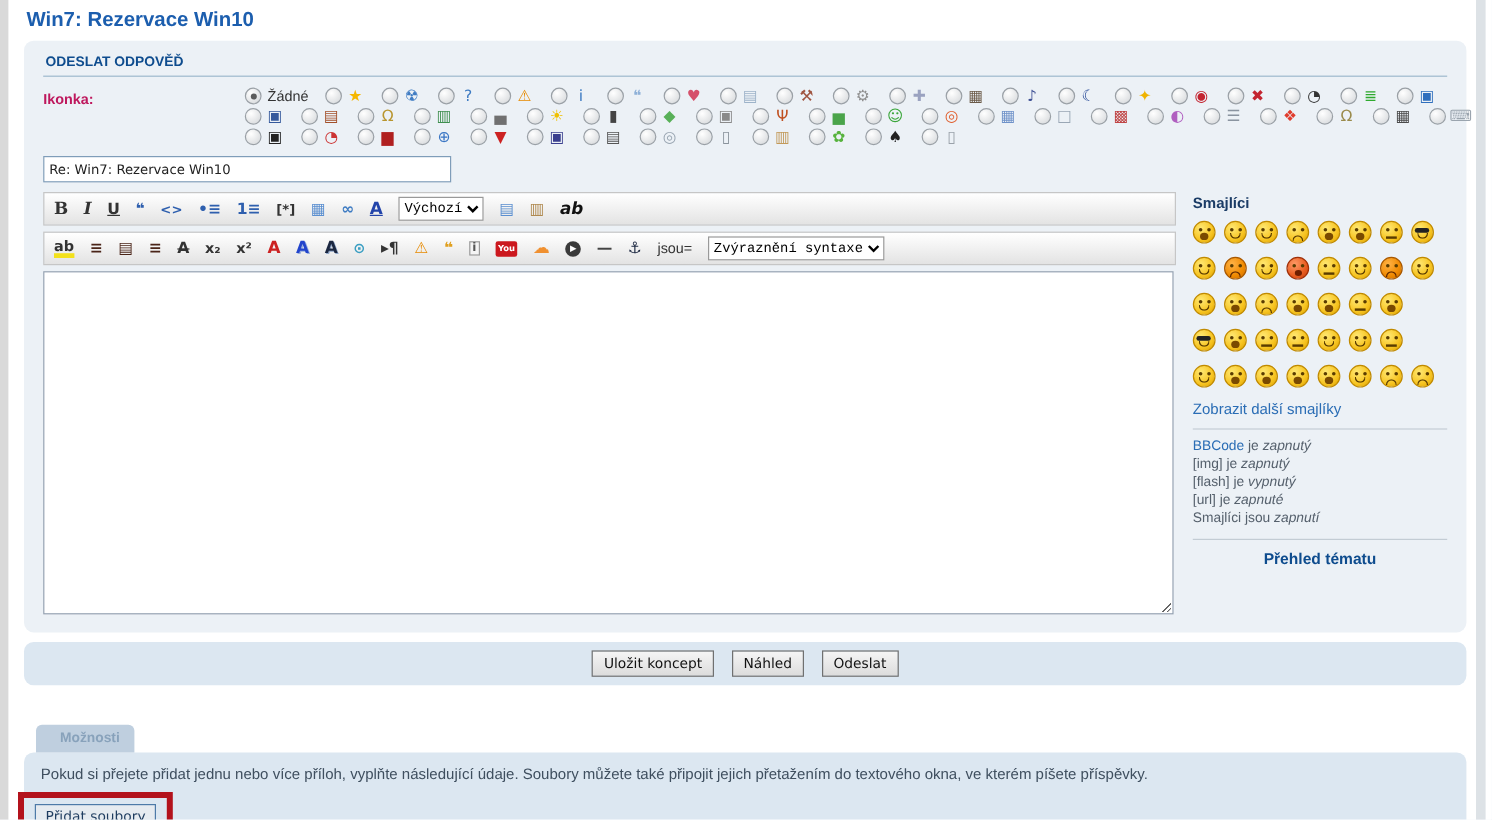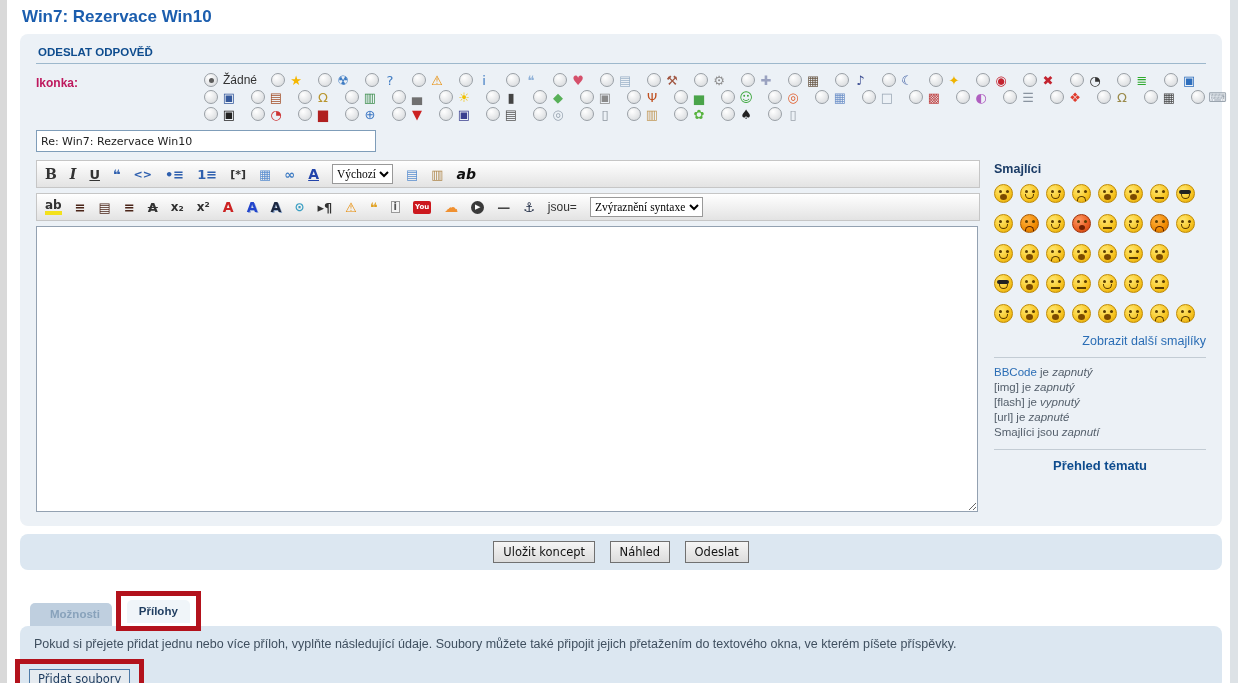--- a/index.html
+++ b/index.html
@@ -54,21 +54,21 @@
   .t2-warn{color:#e78a00;}
   .t2-bubble{color:#e0a020;}
   .t2-info{color:#555;border:1px solid #999;padding:0 2px;font-size:10px;background:#f4f4f4;}
   .t2-yt{background:#cc181e;color:#fff;font-size:7px;font-weight:bold;padding:3px 2px;border-radius:2px;}
   .t2-cloud{color:#f09030;font-size:14px;}
   .t2-play{background:#3a3a3a;color:#fff;border-radius:50%;width:13px;height:13px;display:inline-flex;
     align-items:center;justify-content:center;font-size:7px;}
   .t2-hr{color:#444;}
   .t2-anchor{color:#1b2740;}
   .goto-label{font-size:12px;color:#333;}
-  select{font-size:11.5px;height:20px;border:1px solid #999;background:#fff;font-family:Liberation Serif, serif;}
+  select{font-size:11.5px;height:20px;border:1px solid #999;background:#fff;font-family:Liberation Mono, monospace;}
   textarea.message{width:932px;height:276px;border:1px solid #93a1b1;background:#fff;resize:both;
     font-size:12px;font-family:"DejaVu Sans",sans-serif;padding:4px;}
   .smiley-col{width:212px;flex:none;padding-top:2px;}
   .smiley-col h4{margin:0 0 8px;font-size:12.5px;color:#1b3c66;}
   .srow{display:flex;gap:7px;margin-bottom:11px;}
   .smiley{width:19px;height:19px;border-radius:50%;flex:none;cursor:pointer;position:relative;display:inline-block;
     background:radial-gradient(circle at 35% 30%, #ffe873, #f7c421 60%, #d89e00);border:1px solid #c08a00;box-sizing:border-box;}
   .smiley::before{content:"";position:absolute;top:5px;left:4px;width:3px;height:3px;border-radius:50%;
     background:#5a3c00;box-shadow:7px 0 0 #5a3c00;}
   .smiley::after{content:"";position:absolute;left:4px;top:9px;width:9px;height:5px;border:1.5px solid #5a3c00;
@@ -76,21 +76,21 @@
   .smiley.v-open::after{width:7px;height:6px;border:none;background:#7a4a00;border-radius:50%;left:5px;top:9px;}
   .smiley.v-flat::after{border:none;border-top:2px solid #5a3c00;width:9px;height:0;top:12px;border-radius:0;}
   .smiley.v-frown::after{border:1.5px solid #5a3c00;border-bottom:none;border-top:1.5px solid #5a3c00;
     border-radius:9px 9px 0 0;top:11px;height:5px;}
   .smiley.v-shades::before{width:12px;height:4px;border-radius:2px;background:#222;box-shadow:none;left:2px;top:5px;}
   .smiley.v-orange{background:radial-gradient(circle at 35% 30%, #ffb347, #f08a00 60%, #c86a00);border-color:#a85800;}
   .smiley.v-orange::after{border:1.5px solid #5a2400;border-bottom:none;border-radius:9px 9px 0 0;top:11px;height:5px;}
   .smiley.v-red{background:radial-gradient(circle at 35% 30%, #ff9a66, #e85c20 60%, #c04010);border-color:#a03008;}
   .smiley.v-red::after{width:6px;height:5px;border:none;background:#701f00;border-radius:50%;left:6px;top:10px;}
   a.lnk{color:#2a6db5;text-decoration:none;cursor:pointer;}
-  .more-smilies{font-size:12.5px;margin-top:2px;text-align:right;}
+  .more-smilies{font-size:12.5px;margin-top:2px;}
   .sdivider{border-top:1px solid #c3ccd4;margin:9px 0 7px;}
   .bbline{font-size:11.5px;color:#55606c;line-height:15px;}
   .bbline em{font-style:italic;}
   .topic-review{font-size:13px;font-weight:bold;color:#0e4c8e;margin-top:8px;cursor:pointer;text-align:center;}
   .panel.band{margin-top:8px;padding:7px 0;text-align:center;background:#dce7f1;}
   .btn{font-size:11.5px;padding:3px 9px;background:linear-gradient(#f5f5f5,#dcdcdc);border:1px solid #707070;
     color:#111;cursor:pointer;margin:0 5px;font-family:"DejaVu Sans",sans-serif;}
   .btn.bold{font-weight:normal;}
   .tabs{display:flex;align-items:flex-end;margin:22px 0 0 10px;gap:4px;height:34px;position:relative;z-index:2;}
   .tab{font-size:11.5px;font-weight:bold;padding:5px 12px 6px;border-radius:5px 5px 0 0;cursor:pointer;}
@@ -483,23 +483,20 @@
   </div>
 
   <div class="panel band">
     <button class="btn">Uložit koncept</button>
     <button class="btn bold">Náhled</button>
     <button class="btn bold">Odeslat</button>
   </div>
 
   <div class="tabs">
     <div class="tab inactive">Možnosti</div>
-    <div class="redbox tabbox">
-      <div class="tab active">Přílohy</div>
-    </div>
   </div>
 
   <div class="panel attach">
     <div class="attach-info">Pokud si přejete přidat jednu nebo více příloh, vyplňte následující údaje. Soubory můžete také připojit jejich přetažením do textového okna, ve kterém píšete příspěvky.</div>
     <div class="redbox btnbox">
       <button class="add-files-btn">Přidat soubory</button>
     </div>
   </div>
 
 </div>

